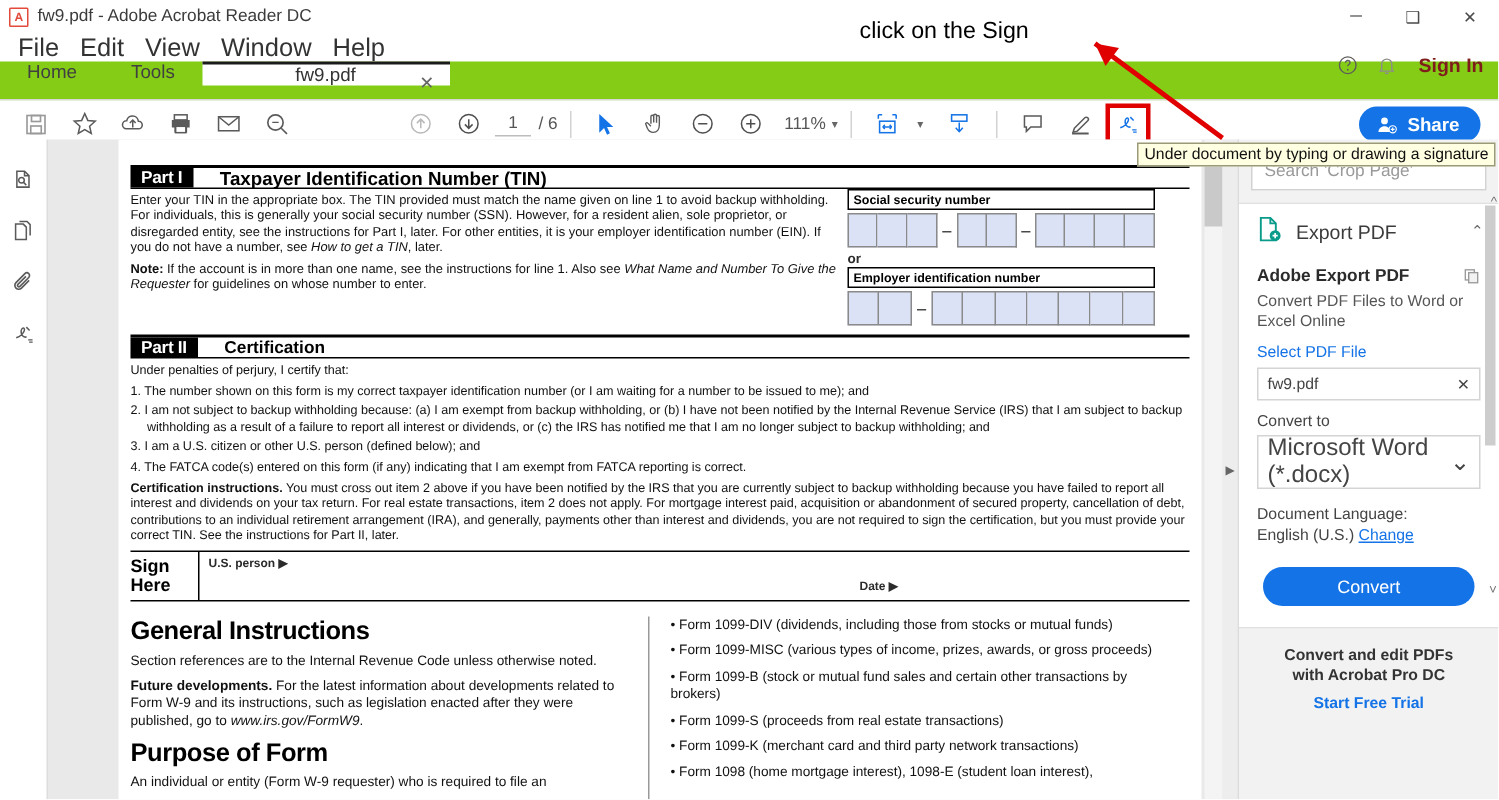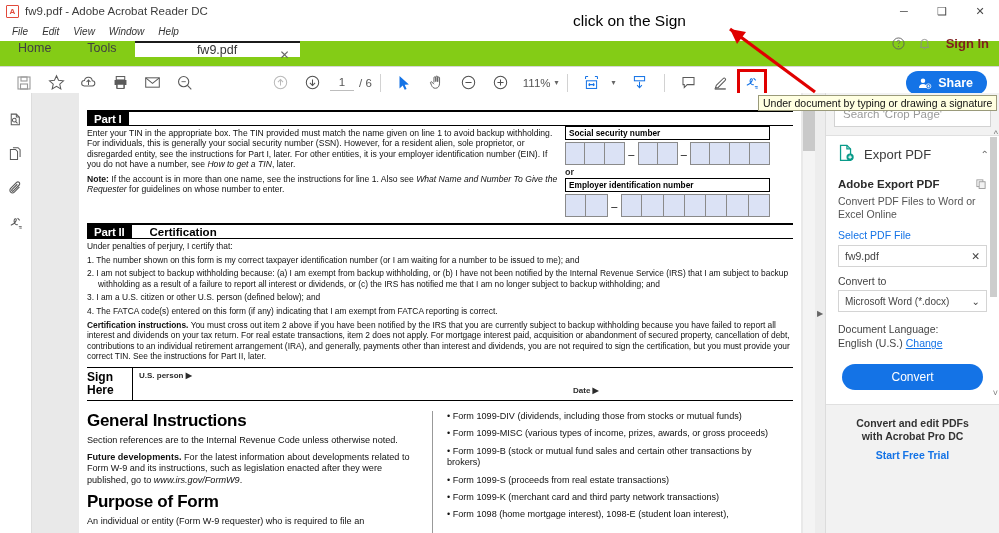--- a/index.html
+++ b/index.html
@@ -15,21 +15,21 @@
   .titlebar{ height:22px; background:#ffffff; display:flex; align-items:center; padding-left:6px; position:relative; }
   .titlebar .appicon{ width:13px; height:13px; border:1px solid #e24a3b; border-radius:1px; color:#e24a3b;
     font-size:8px; line-height:11px; text-align:center; font-weight:bold; margin-right:6px; }
   .titlebar .ttl{ font-size:11.5px; color:#3b3b3b; }
   .wincontrols{ position:absolute; right:0; top:0; height:22px; display:flex; }
   .wincontrols div{ width:38px; height:22px; display:flex; align-items:center; justify-content:center;
     font-size:11px; color:#4a4a4a; }
 
   
   .menubar{ height:19px; background:#fff; display:flex; align-items:center; padding-left:5px; }
-  .menubar span{ font-size:10px; color:#333; padding:1px 7px;font-style:italic; }
+  .menubar span{ font-size:17px; color:#333; padding:1px 7px; }
 
   
   .tabbar{ height:26px; background:#84cc16; display:flex; align-items:flex-start; border-bottom:1px solid #d6d6d6; }
   .tabbar .tb{ display:flex; align-items:center; padding:0 18px; font-size:12.5px; color:#404040; }
   .tabbar .doctab{ background:#ffffff; border-top:2px solid #1b1b1b; width:165px;
     display:flex; align-items:center; justify-content:center; position:relative; font-size:12.5px; color:#333;}
   .tabbar .doctab .x{ position:absolute; right:10px; top:5px; font-size:12px; color:#666; }
 
   
   .toolbar{ height:32px; background:#fff; border-bottom:1px solid #d9d9d9; display:flex; align-items:center;
@@ -125,22 +125,22 @@
   .panelhdr{ height:36px; display:flex; align-items:center; padding:0 10px; }
   .panelhdr .pname{ font-size:13px; color:#3b3b3b; margin-left:8px; flex:1; }
   .panelhdr .chev{ color:#666; font-size:10px; }
   .panelbody{ padding:6px 12px 10px; position:relative; }
   .pb-title{ font-size:11.5px; font-weight:bold; color:#2b2b2b; margin-bottom:5px; }
   .pb-sub{ font-size:10.5px; color:#555; line-height:13px; margin-bottom:8px; }
   .pb-link{ font-size:10.5px; color:#1473e6; margin-bottom:4px; }
   .pb-input{ height:22px; border:1px solid #d4d4d4; background:#fff; display:flex; align-items:center;
     padding:0 6px; font-size:10.5px; color:#444; justify-content:space-between; margin-bottom:8px; }
   .pb-lab{ font-size:10.5px; color:#444; margin-bottom:3px; }
-  .pb-select{ height:22px; border:1px solid #d4d4d4; background:#fff; display:flex; align-items:center;
-    padding:0 6px; font-size:10px; color:#444; justify-content:space-between; margin-bottom:10px; }
+  .pb-select{ height:36px; border:1px solid #d4d4d4; background:#fff; display:flex; align-items:center;
+    padding:0 6px; font-size:16px; color:#444; justify-content:space-between; margin-bottom:10px; }
   .pb-doclang{ font-size:10.5px; color:#444; line-height:14px; }
   .pb-doclang a{ color:#1473e6; }
   .convertbtn{ margin:14px 4px 4px; height:26px; background:#1473e6; color:#fff; border-radius:13px;
     display:flex; align-items:center; justify-content:center; font-size:12px; }
   .pnlfoot{ text-align:center; padding:12px 10px; }
   .pnlfoot .f1{ font-size:10.5px; font-weight:bold; color:#333; line-height:13px; }
   .pnlfoot .f2{ font-size:10.5px; color:#1473e6; font-weight:bold; margin-top:6px; }
   .panelscroll{ position:absolute; right:2px; top:44px; width:7px; height:250px; }
   .panelscroll .pt2{ position:absolute; top:0; width:7px; height:160px; background:#cdcdcd; }
   .panelarrowup{ position:absolute; right:1px; top:36px; font-size:9px; color:#777; }
@@ -370,20 +370,21 @@
           </svg>
       </div>
     </div>
 
     <div class="docarea">
       <div class="page">
         <div class="pg">
 
           <div class="partbar">
             <div class="pl">Part I</div>
+            <div class="pt">Taxpayer Identification Number (TIN)</div>
           </div>
 
           <div class="p1wrap">
             <div class="p1left">
               <div class="body9">
                 <span>Enter your TIN in the appropriate box. The TIN provided must match the name given on line 1 to avoid backup withholding. For individuals, this is generally your social security number (SSN). However, for a resident alien, sole proprietor, or disregarded entity, see the instructions for Part I, later. For other entities, it is your employer identification number (EIN). If you do not have a number, see </span><i>How to get a TIN</i><span>, later.</span>
               </div>
               <div class="body9" style="margin-top:5px">
                 <b>Note:</b><span> If the account is in more than one name, see the instructions for line 1. Also see </span><i>What Name and Number To Give the Requester</i><span> for guidelines on whose number to enter.</span>
               </div>

